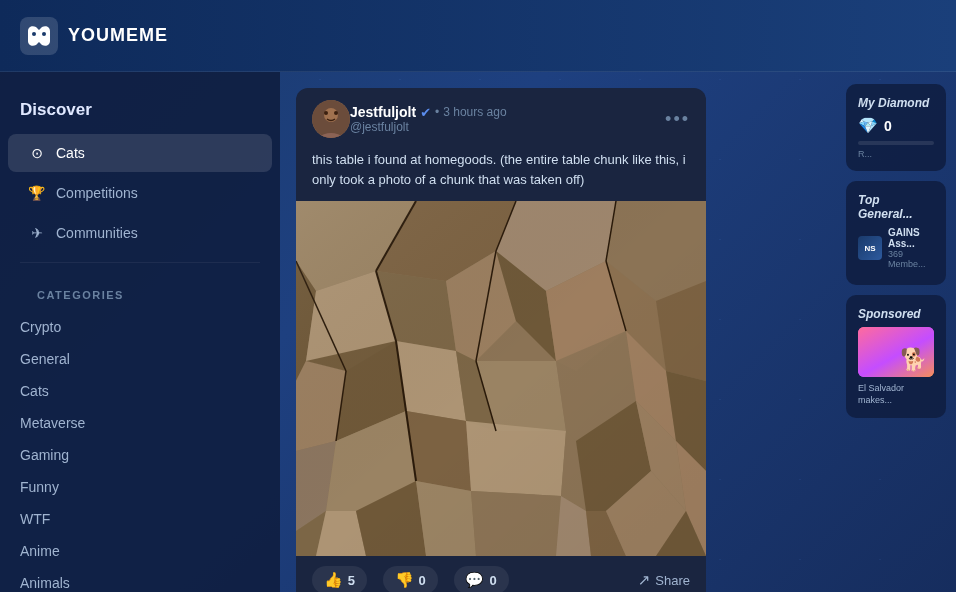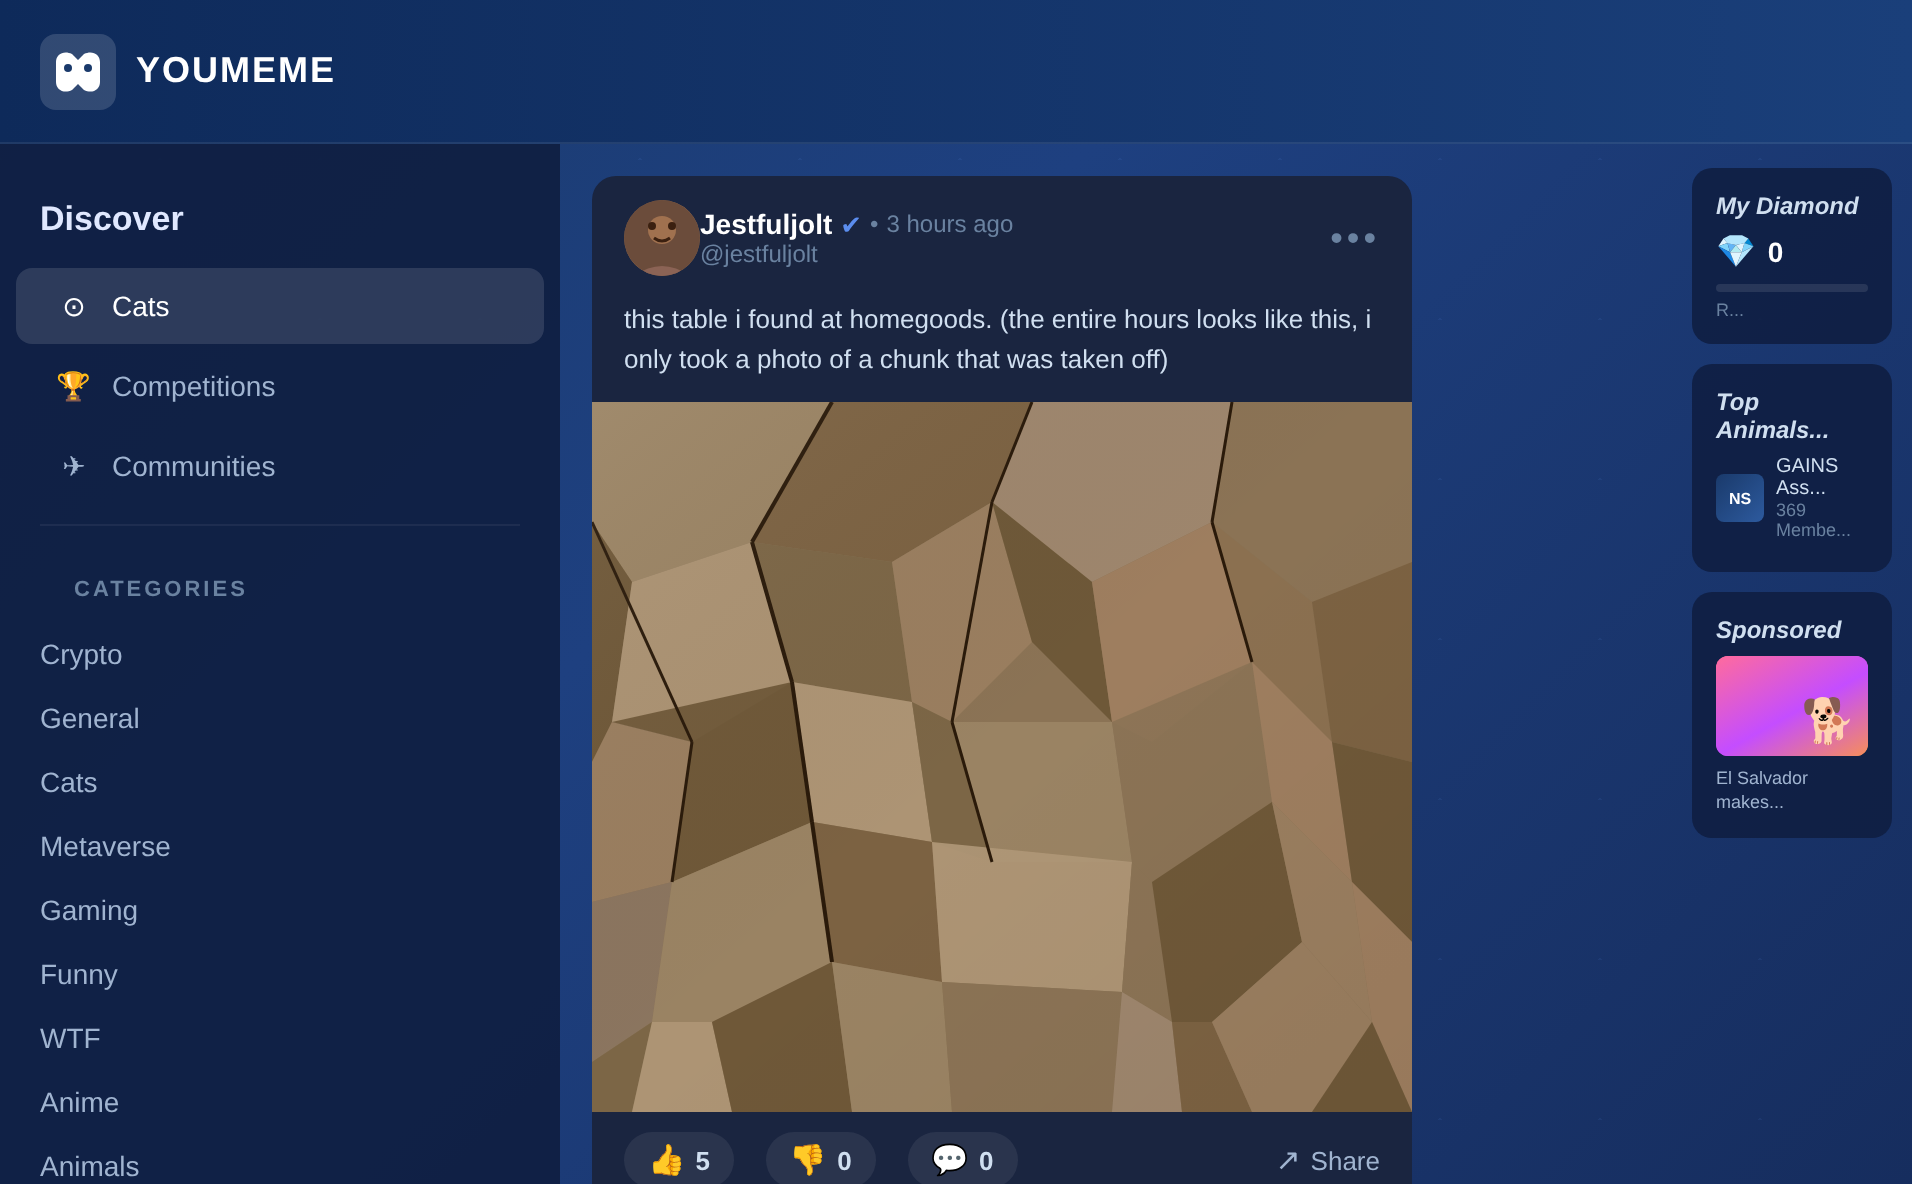--- a/index.html
+++ b/index.html
@@ -327,21 +327,21 @@
       align-items: center;
       justify-content: center;
       font-size: 8px;
       color: white;
       font-weight: bold;
       flex-shrink: 0;
     }
     .community-info .name {
       color: #d0dff0;
       font-size: 10px;
-      font-weight: 400;
+      font-weight: 700;
     }
     .community-info .members {
       color: #6a82a0;
       font-size: 9px;
     }
 
     .sponsored-img {
       width: 100%;
       height: 50px;
       border-radius: 6px;
@@ -447,21 +447,21 @@
               <span class="verified-badge">✔</span>
               <span style="color:#6a82a0;font-size:12px;">•</span>
               <span style="color:#6a82a0;font-size:12px;">3 hours ago</span>
             </div>
             <span class="author-handle">@jestfuljolt</span>
           </div>
         </div>
         <div class="post-menu">•••</div>
       </div>
 
-      <div class="post-text">this table i found at homegoods. (the entire hours looks like this, i only took a photo of a chunk that was taken off)</div>
+      <div class="post-text">this table i found at homegoods. (the entire table chunk like this, i only took a photo of a chunk that was taken off)</div>
 
       <div class="post-image">
         <div class="wood-mosaic"></div>
         <svg class="mosaic-svg" viewBox="0 0 410 355" preserveAspectRatio="xMidYMid slice">
 
           <rect width="410" height="355" fill="#8B7355"></rect>
 
           <polygon points="0,0 120,0 80,70 20,90 0,60" fill="#9B8565" opacity="0.9"></polygon>
           <polygon points="120,0 220,0 200,50 150,80 80,70" fill="#7A6040" opacity="0.9"></polygon>
           <polygon points="220,0 320,0 310,60 250,90 200,50" fill="#A08870" opacity="0.9"></polygon>
@@ -554,21 +554,21 @@
         <span class="diamond-icon">💎</span>
         <span class="diamond-count">0</span>
       </div>
       <div style="margin-top:6px;">
         <div style="height:4px;background:rgba(255,255,255,0.1);border-radius:2px;"></div>
         <div style="color:#6a82a0;font-size:9px;margin-top:4px;">R...</div>
       </div>
     </div>
 
     <div class="right-card">
-      <div class="right-card-title">Top Animals...</div>
+      <div class="right-card-title">Top General...</div>
       <div class="community-item">
         <div class="community-avatar">NS</div>
         <div class="community-info">
           <div class="name">GAINS Ass...</div>
           <div class="members">369 Membe...</div>
         </div>
       </div>
     </div>
 
     <div class="right-card">

